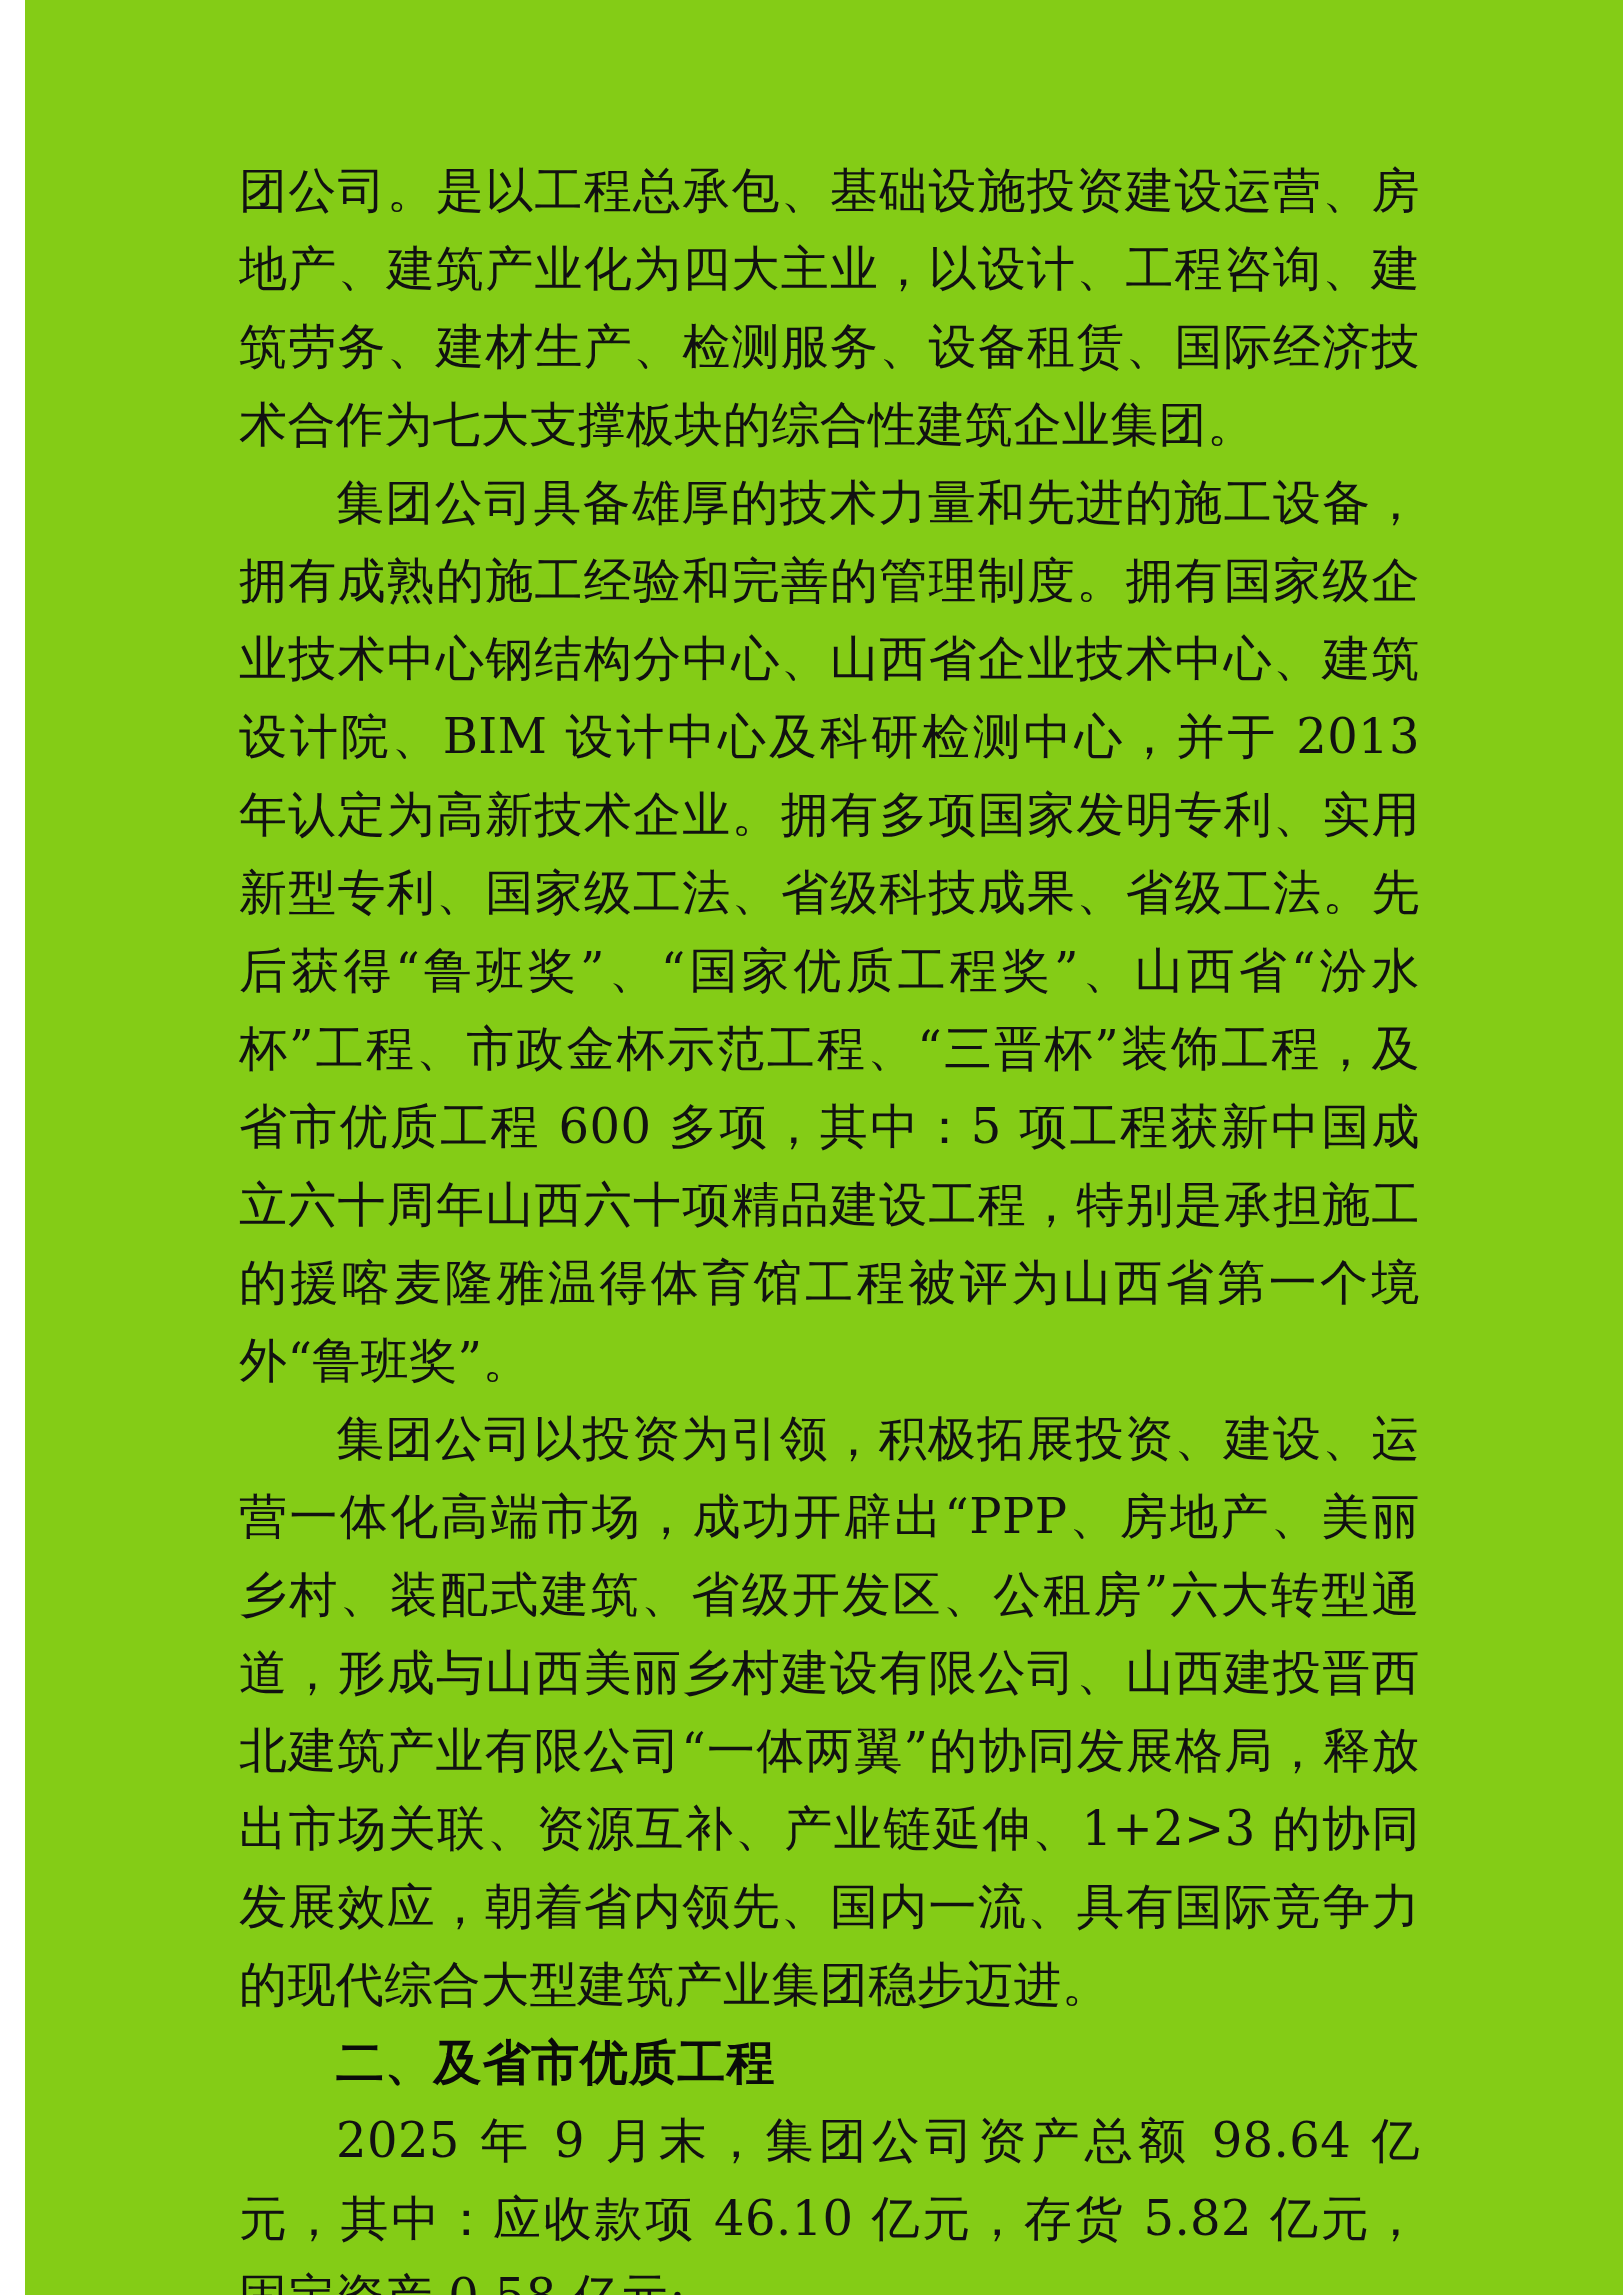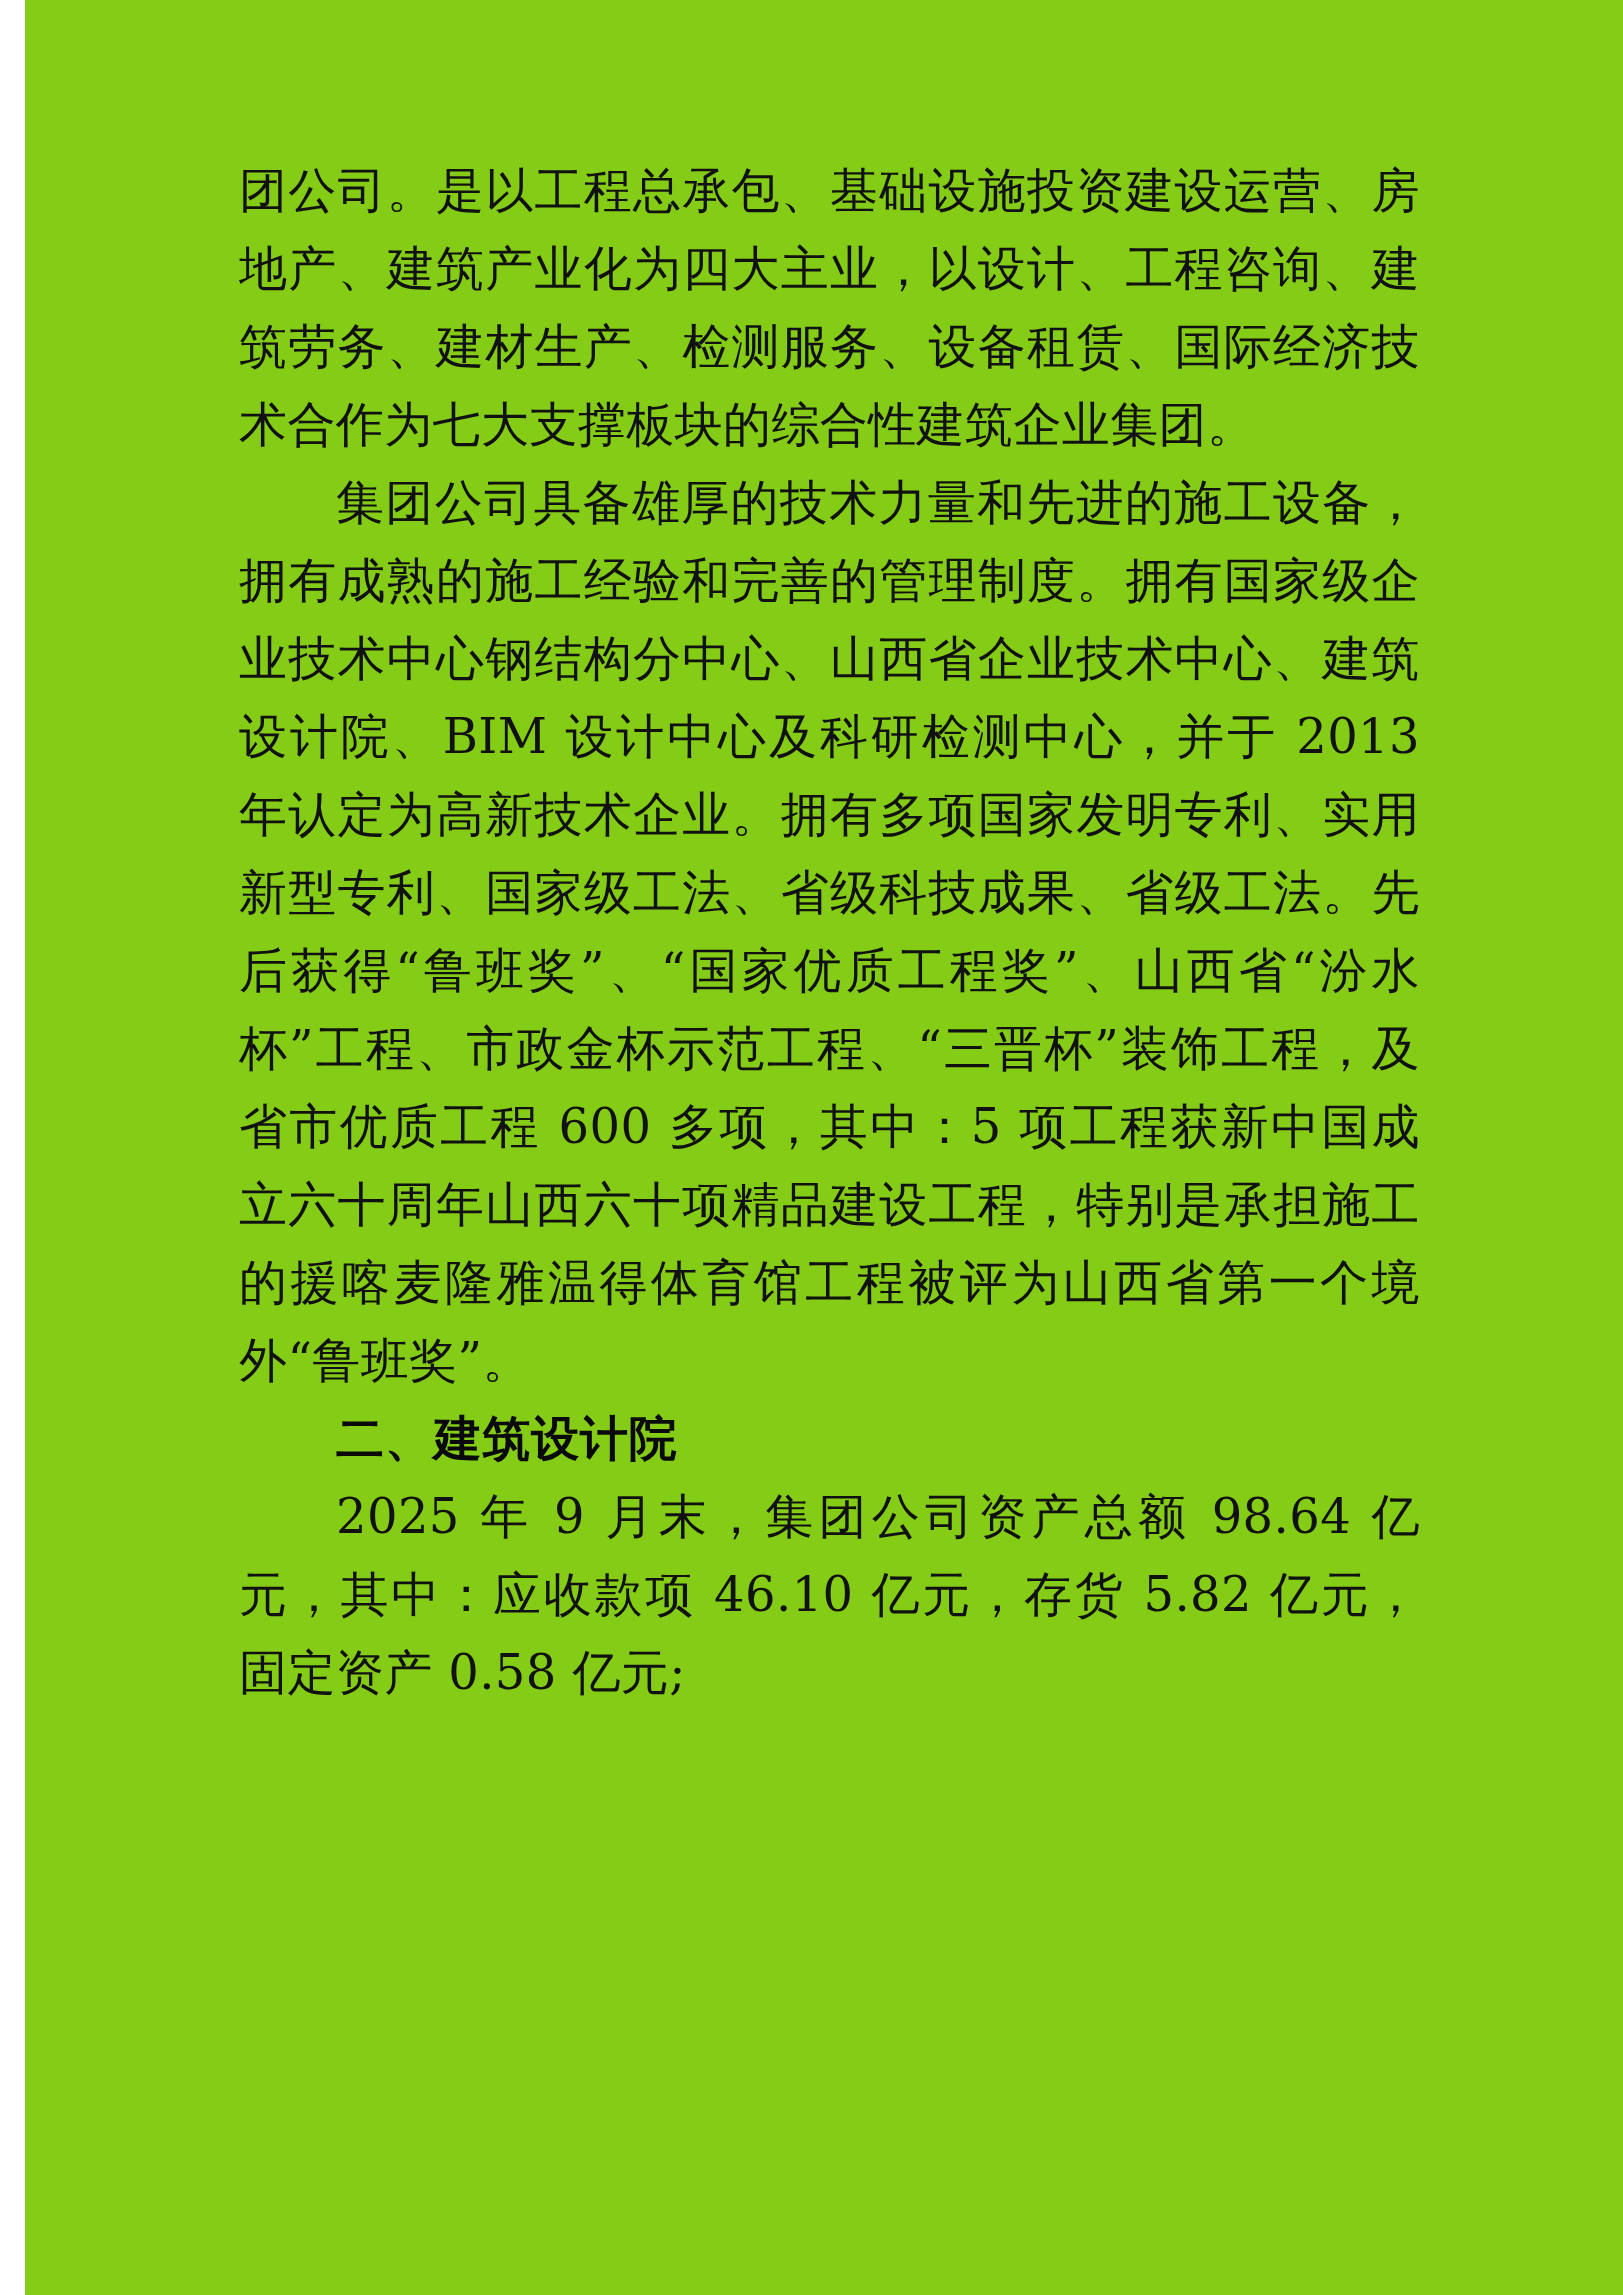--- a/index.html
+++ b/index.html
@@ -57,20 +57,21 @@
 </head>
 <body>
 
 <div id="page">
   <div id="content">
 
     <p class="para">团公司。是以工程总承包、基础设施投资建设运营、房地产、建筑产业化为四大主业，以设计、工程咨询、建筑劳务、建材生产、检测服务、设备租赁、国际经济技术合作为七大支撑板块的综合性建筑企业集团。</p>
 
     <p class="para indent">集团公司具备雄厚的技术力量和先进的施工设备，拥有成熟的施工经验和完善的管理制度。拥有国家级企业技术中心钢结构分中心、山西省企业技术中心、建筑设计院、BIM 设计中心及科研检测中心，并于 2013 年认定为高新技术企业。拥有多项国家发明专利、实用新型专利、国家级工法、省级科技成果、省级工法。先后获得“鲁班奖”、“国家优质工程奖”、山西省“汾水杯”工程、市政金杯示范工程、“三晋杯”装饰工程，及省市优质工程 600 多项，其中：5 项工程获新中国成立六十周年山西六十项精品建设工程，特别是承担施工的援喀麦隆雅温得体育馆工程被评为山西省第一个境外“鲁班奖”。</p>
 
+    <p class="para indent">集团公司以投资为引领，积极拓展投资、建设、运营一体化高端市场，成功开辟出“PPP、房地产、美丽乡村、装配式建筑、省级开发区、公租房”六大转型通道，形成与山西美丽乡村建设有限公司、山西建投晋西北建筑产业有限公司“一体两翼”的协同发展格局，释放出市场关联、资源互补、产业链延伸、1+2&gt;3 的协同发展效应，朝着省内领先、国内一流、具有国际竞争力的现代综合大型建筑产业集团稳步迈进。</p>
 
-    <p class="heading">二、建筑设计院</p>
+    <p class="heading">二、及省市优质工程</p>
 
     <p class="para indent">2025 年 9 月末，集团公司资产总额 98.64 亿元，其中：应收款项 46.10 亿元，存货 5.82 亿元，固定资产 0.58 亿元;</p>
 
   </div>
 </div>
 
 
 </body></html>

